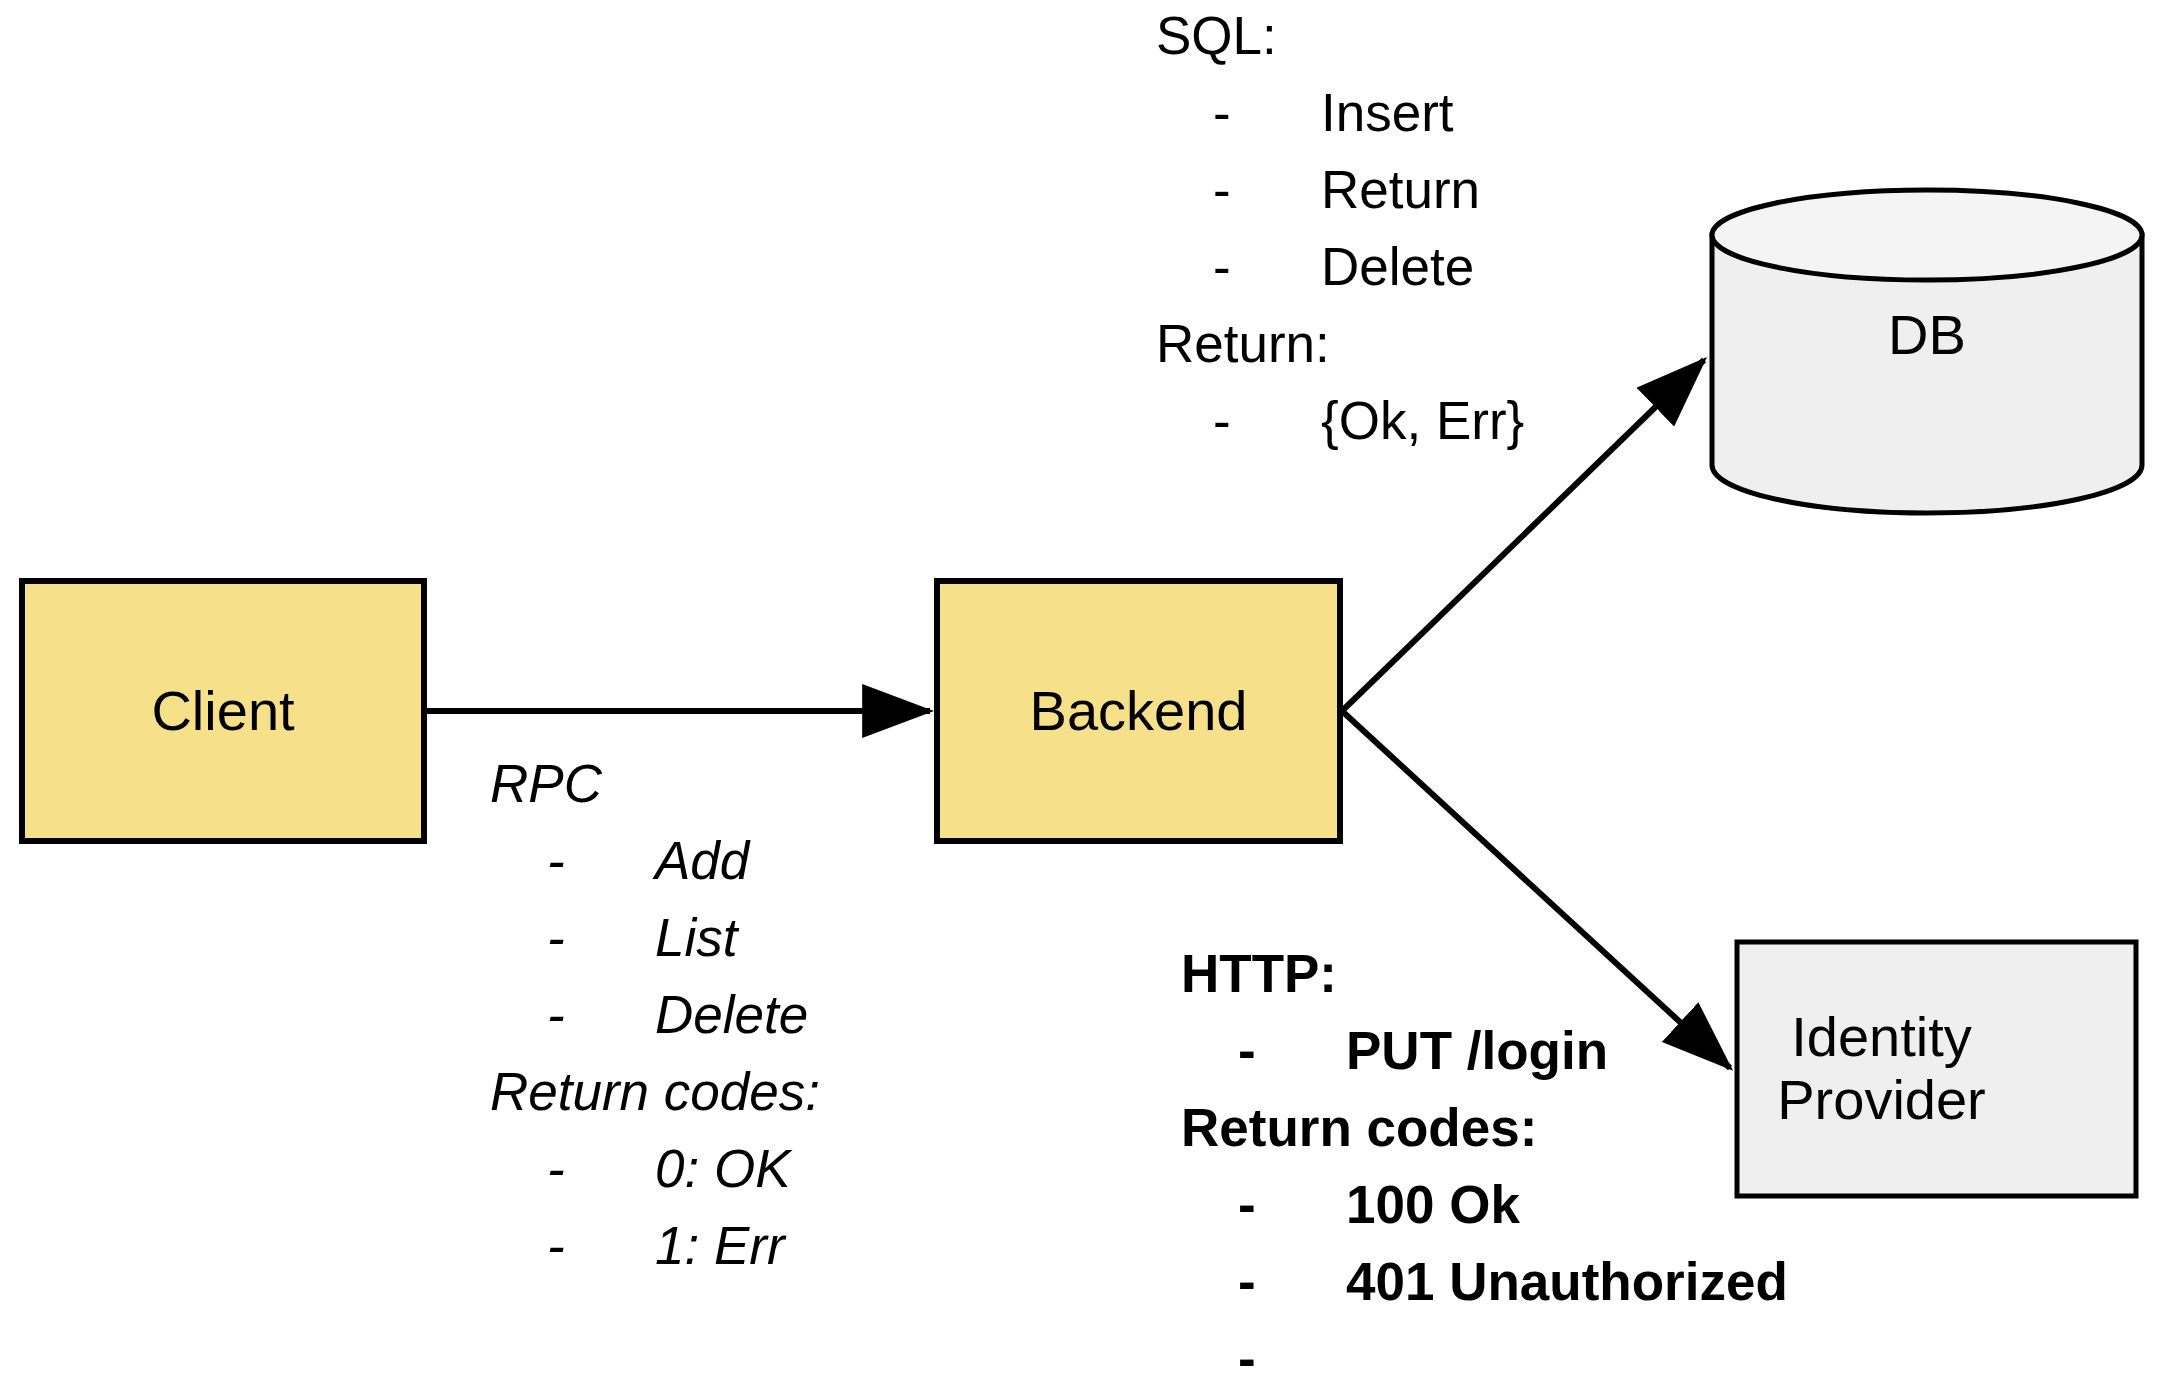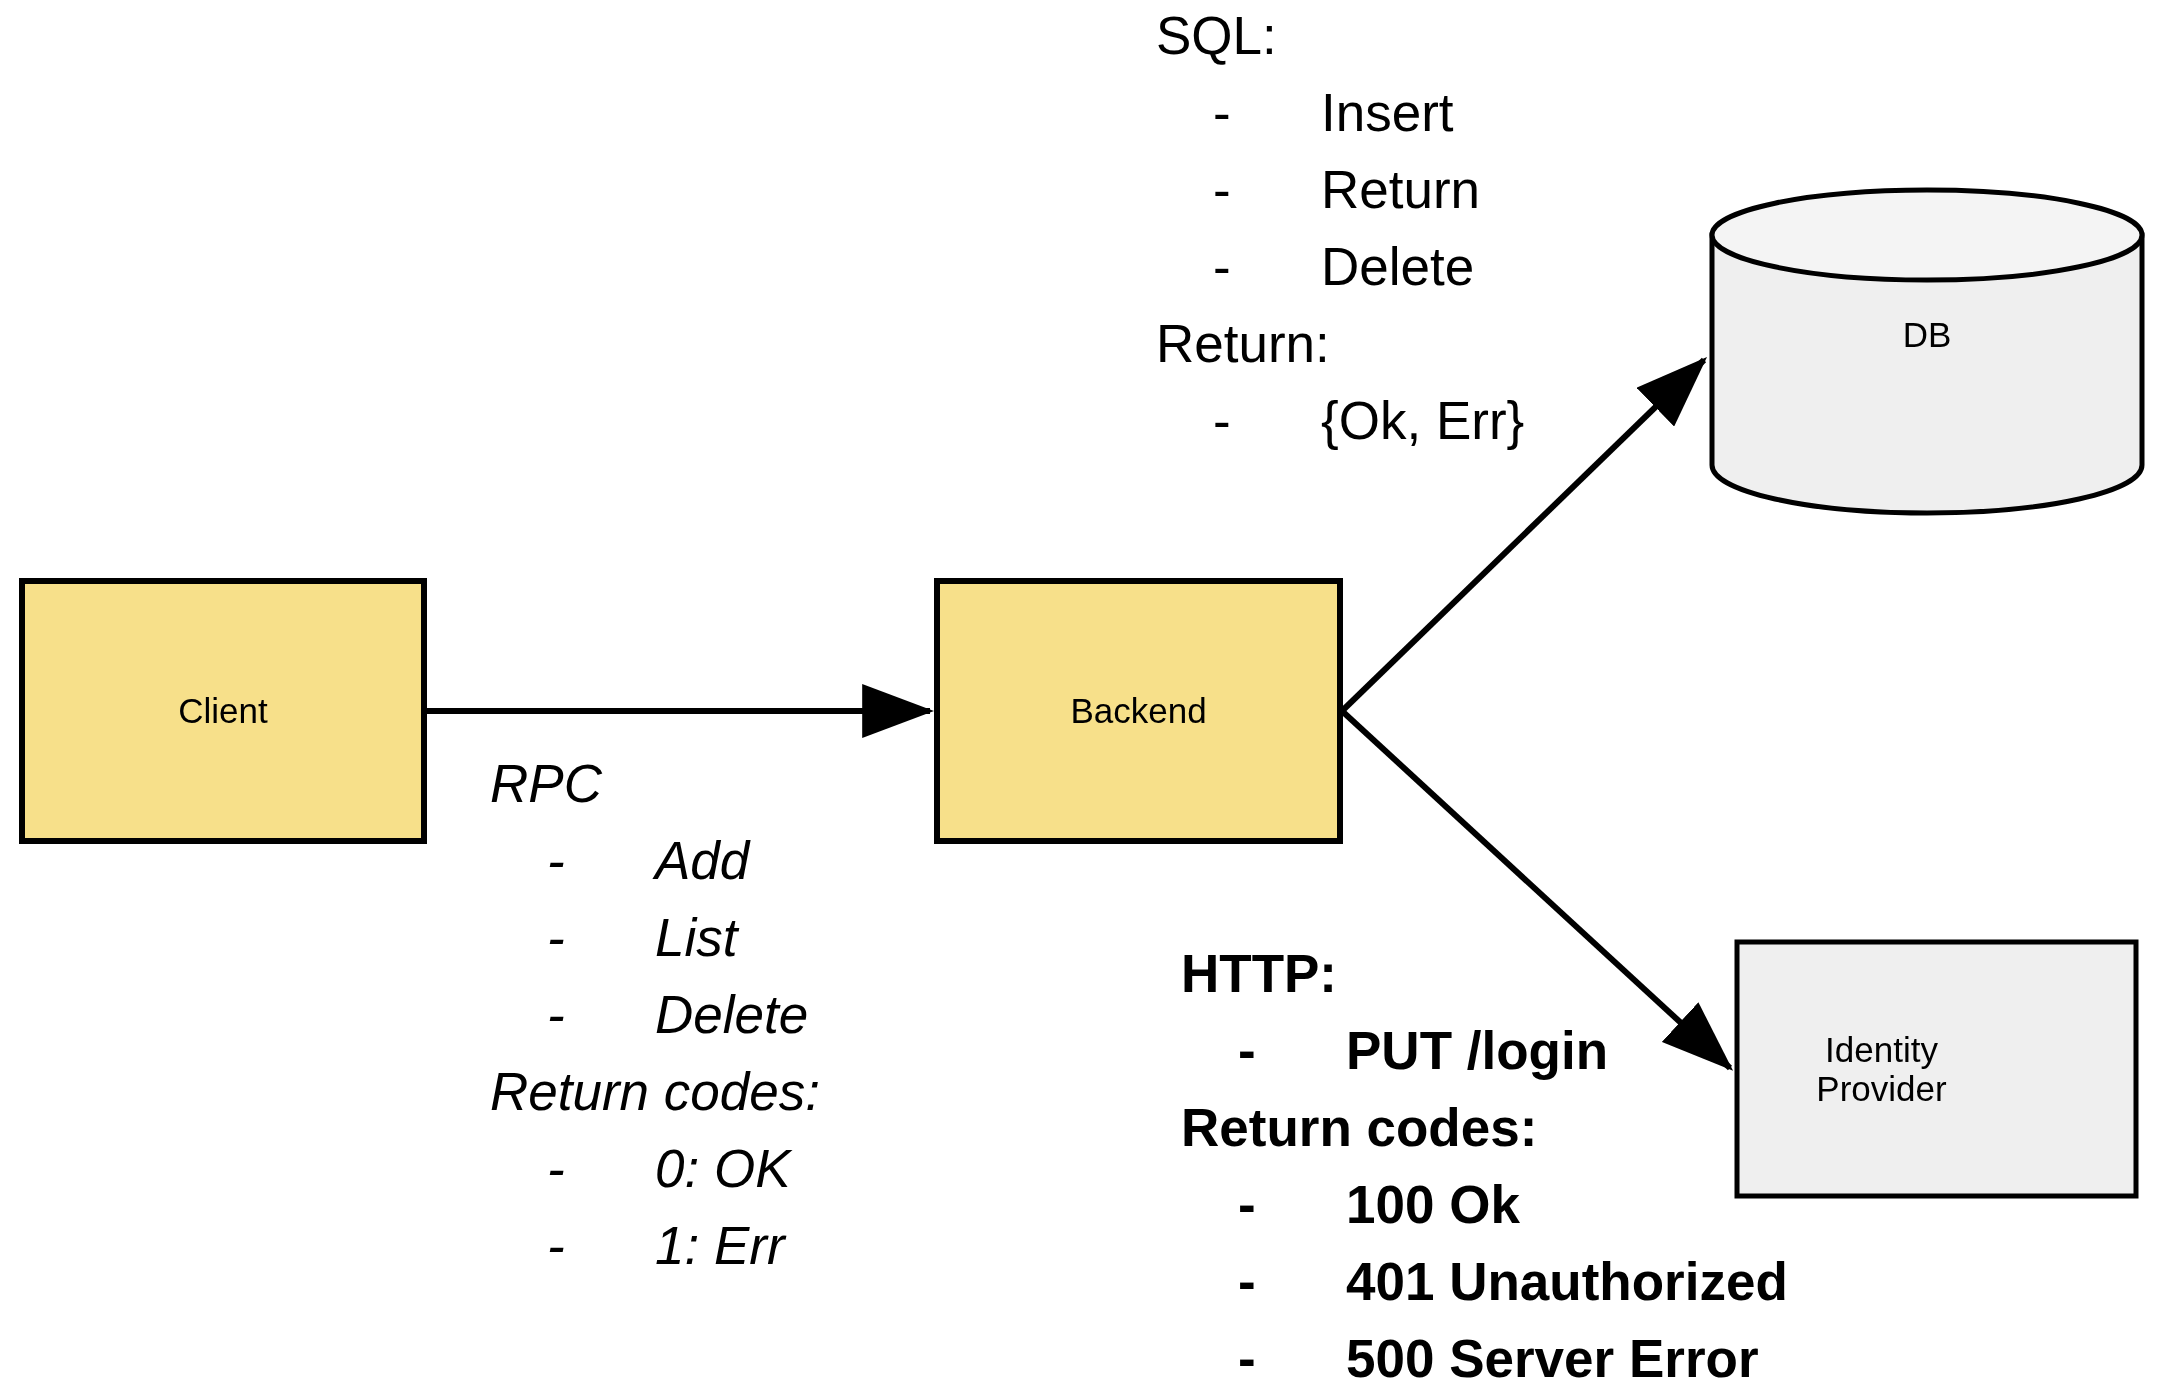--- a/index.html
+++ b/index.html
@@ -23,21 +23,21 @@
     width: 2178px;
     height: 1398px;
     pointer-events: none;
   }
   .node-label {
     position: absolute;
     display: flex;
     align-items: center;
     justify-content: center;
     text-align: center;
-    font-size: 35px;
+    font-size: 56px;
     line-height: 1.12;
     color: #000000;
     white-space: pre-line;
     pointer-events: none;
   }
   .anno {
     position: absolute;
     font-size: 53px;
     line-height: 77px;
     color: #000000;
@@ -171,21 +171,20 @@
       <span>100 Ok</span>
     </span>
 
     <span class="bullet">
       <span class="dash">-</span>
       <span>401 Unauthorized</span>
     </span>
 
     <span class="bullet">
       <span class="dash">-</span>
-      <span>500 Server Error</span>
     </span>
   </div>
 
   <div class="hit" style="left:22px; top:581px; width:402px; height:260px;"></div>
   <div class="hit" style="left:937px; top:581px; width:403px; height:260px;"></div>
   <div class="hit" style="left:1712px; top:190px; width:430px; height:323px;"></div>
   <div class="hit" style="left:1737px; top:942px; width:399px; height:254px;"></div>
 
 </div>
 

